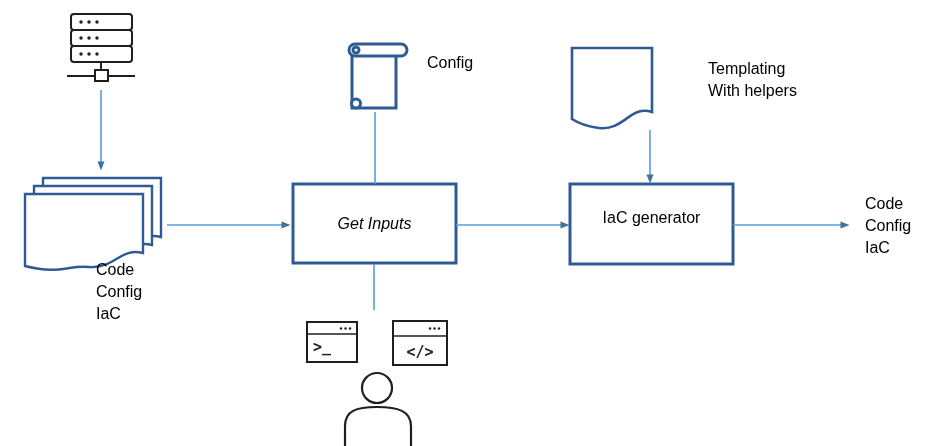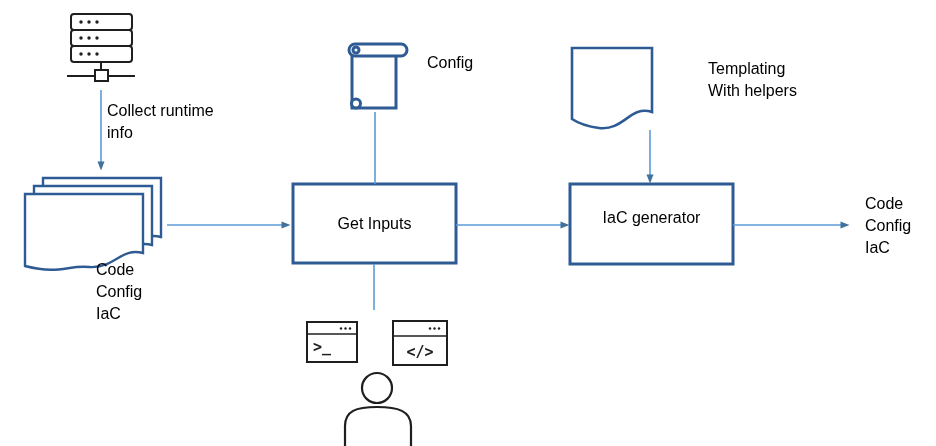--- a/index.html
+++ b/index.html
@@ -107,29 +107,27 @@
       <circle class="blk-fill" cx="439" cy="328.5" r="1.2"></circle>
       <text class="win-glyph" x="420" y="357" text-anchor="middle">&lt;/&gt;</text>
     </g>
 
     <g stroke-width="2.2">
       <circle class="blk" cx="377" cy="388" r="15"></circle>
       <path class="blk" d="M345,446 V426 C345,411 356,407 377,407 C398,407 411,411 411,426 V446"></path>
     </g>
   </svg>
 
-  <div class="lbl" style="left:107px;top:100px;">Collect runtime
-info</div>
 
   <div class="lbl" style="left:96px;top:259px;">Code
 Config
 IaC</div>
 
 
-  <div class="box-lbl" style="left:293px;top:184px;width:163px;height:79px;">Get Inputs</div>
+  <div class="box-lbl" style="left:293px;top:184px;width:163px;height:79px;font-style:italic;">Get Inputs</div>
 
   <div class="lbl" style="left:427px;top:52px;">Config</div>
 
   <div class="lbl" style="left:664px;top:58px;margin-left:44px;">Templating
 With helpers</div>
 
   <div class="box-lbl" style="left:570px;top:184px;width:163px;height:67px;">IaC generator</div>
 
   <div class="lbl" style="left:865px;top:193px;">Code
 Config

